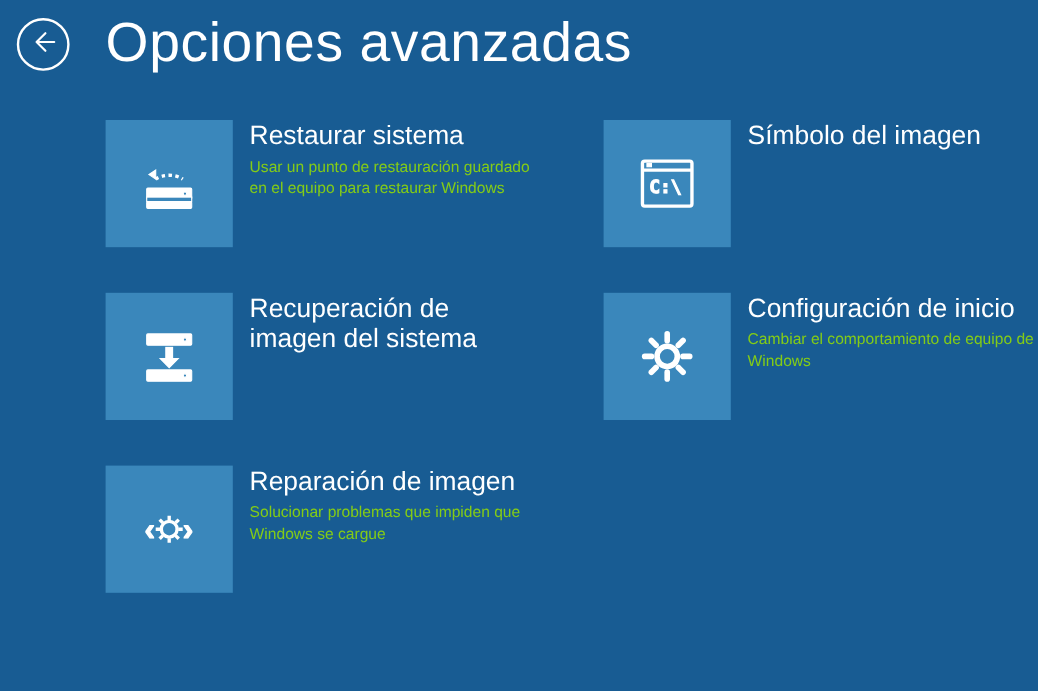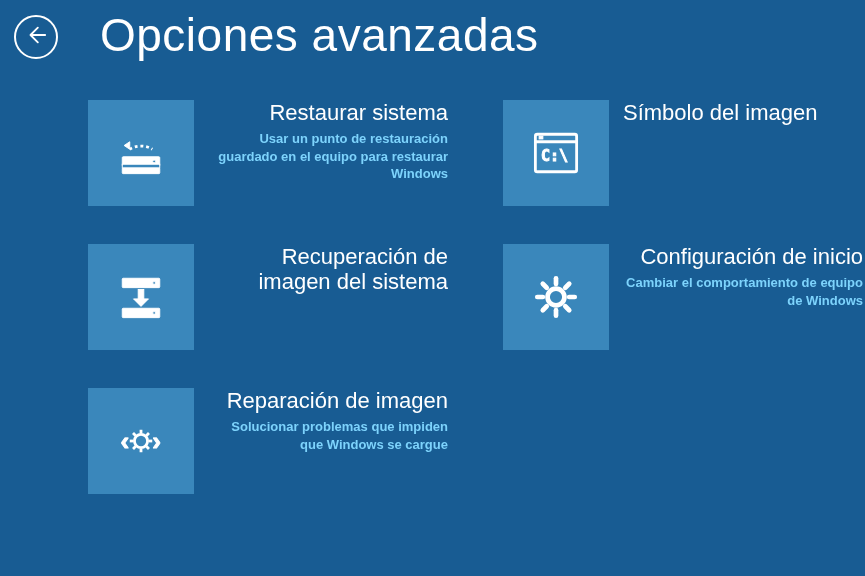--- a/index.html
+++ b/index.html
@@ -33,29 +33,28 @@
   .back-btn svg {
     width: 22px;
     height: 22px;
     stroke: #ffffff;
     fill: none;
     stroke-width: 2;
   }
   .title {
     font-size: 46px;
     font-weight: 300;
-    margin-left: 42px;
+    margin-left: 30px;
     letter-spacing: 0.5px;
   }
   .grid {
     padding-left: 88px;
     padding-top: 38px;
     display: flex;
     gap: 55px;
-    text-align: right;
   }
   .col {
     width: 360px;
   }
   .tile {
     display: flex;
     margin-bottom: 38px;
     cursor: pointer;
   }
   .icon-box {
@@ -79,22 +78,22 @@
     max-width: 240px;
   }
   .tile-title {
     font-size: 22px;
     font-weight: 300;
     line-height: 1.15;
     margin-bottom: 5px;
   }
   .tile-desc {
     font-size: 13px;
-    font-weight: 700;
-    color: #7dd3fc;
+    font-weight: 400;
+    color: #84cc16;
     line-height: 1.35;
   }
 </style>
 </head>
 <body>
 
 <div class="header">
   <div class="back-btn">
     <span>
       <svg viewBox="0 0 24 24">

